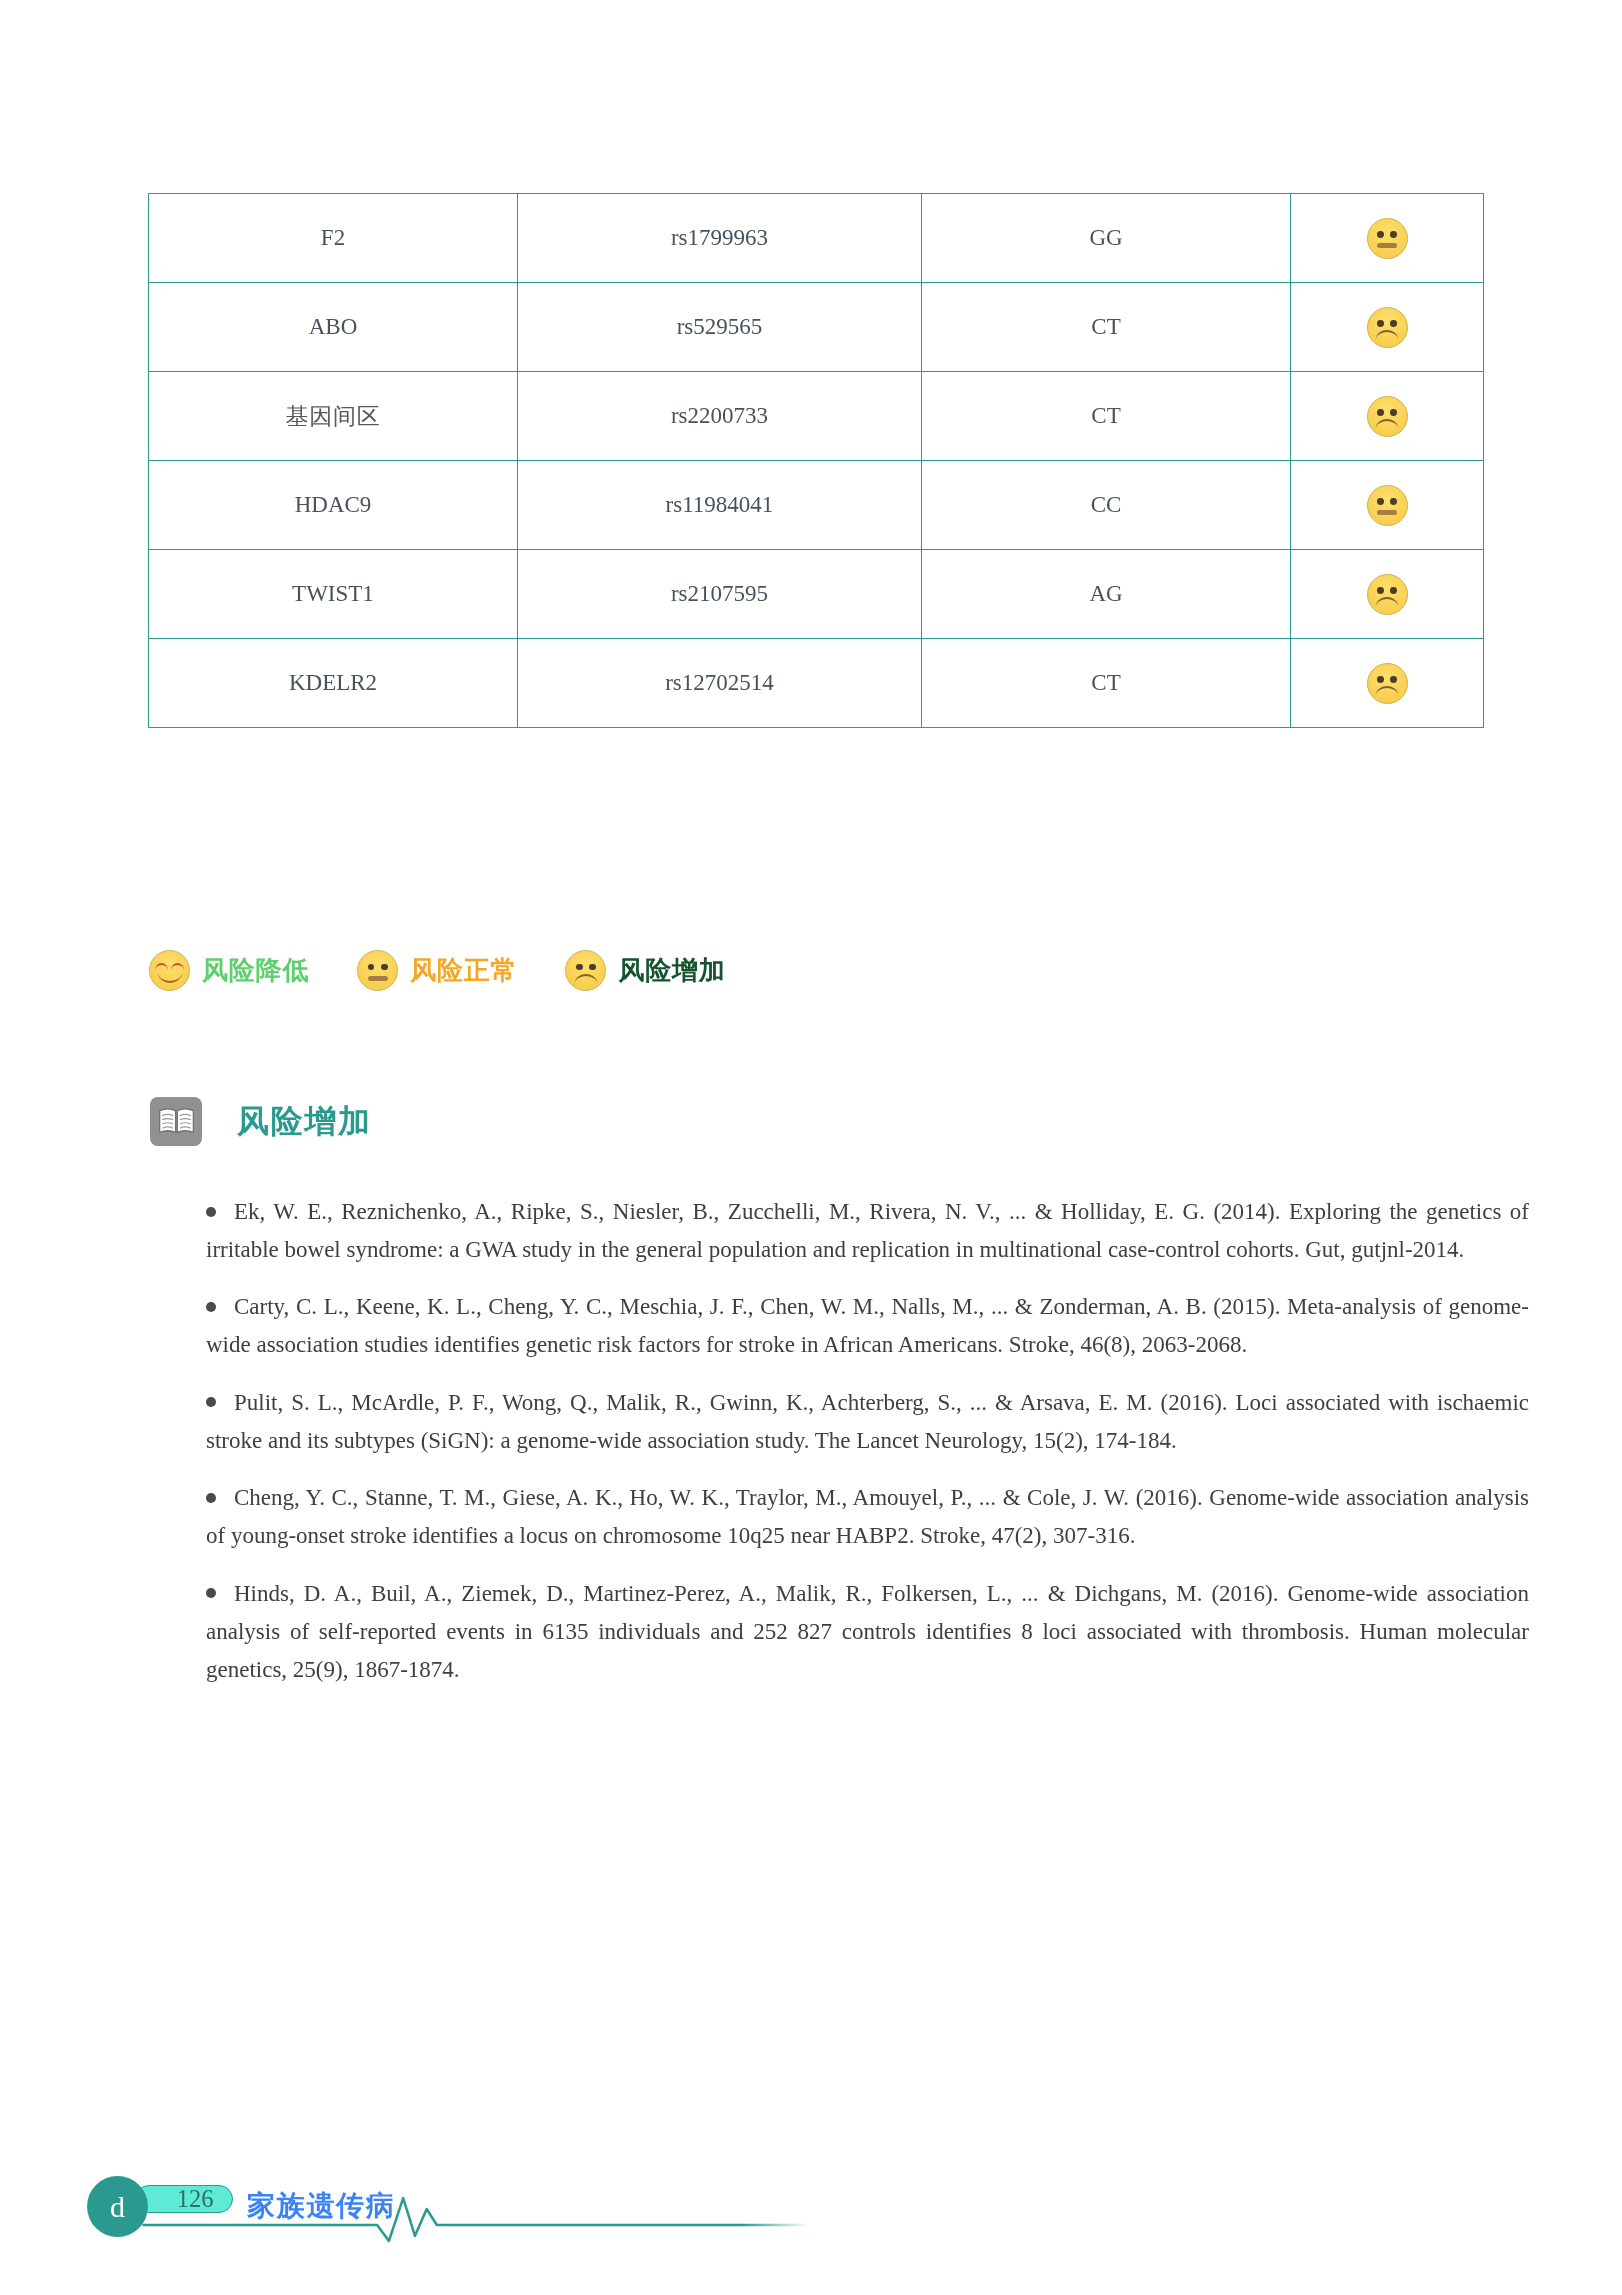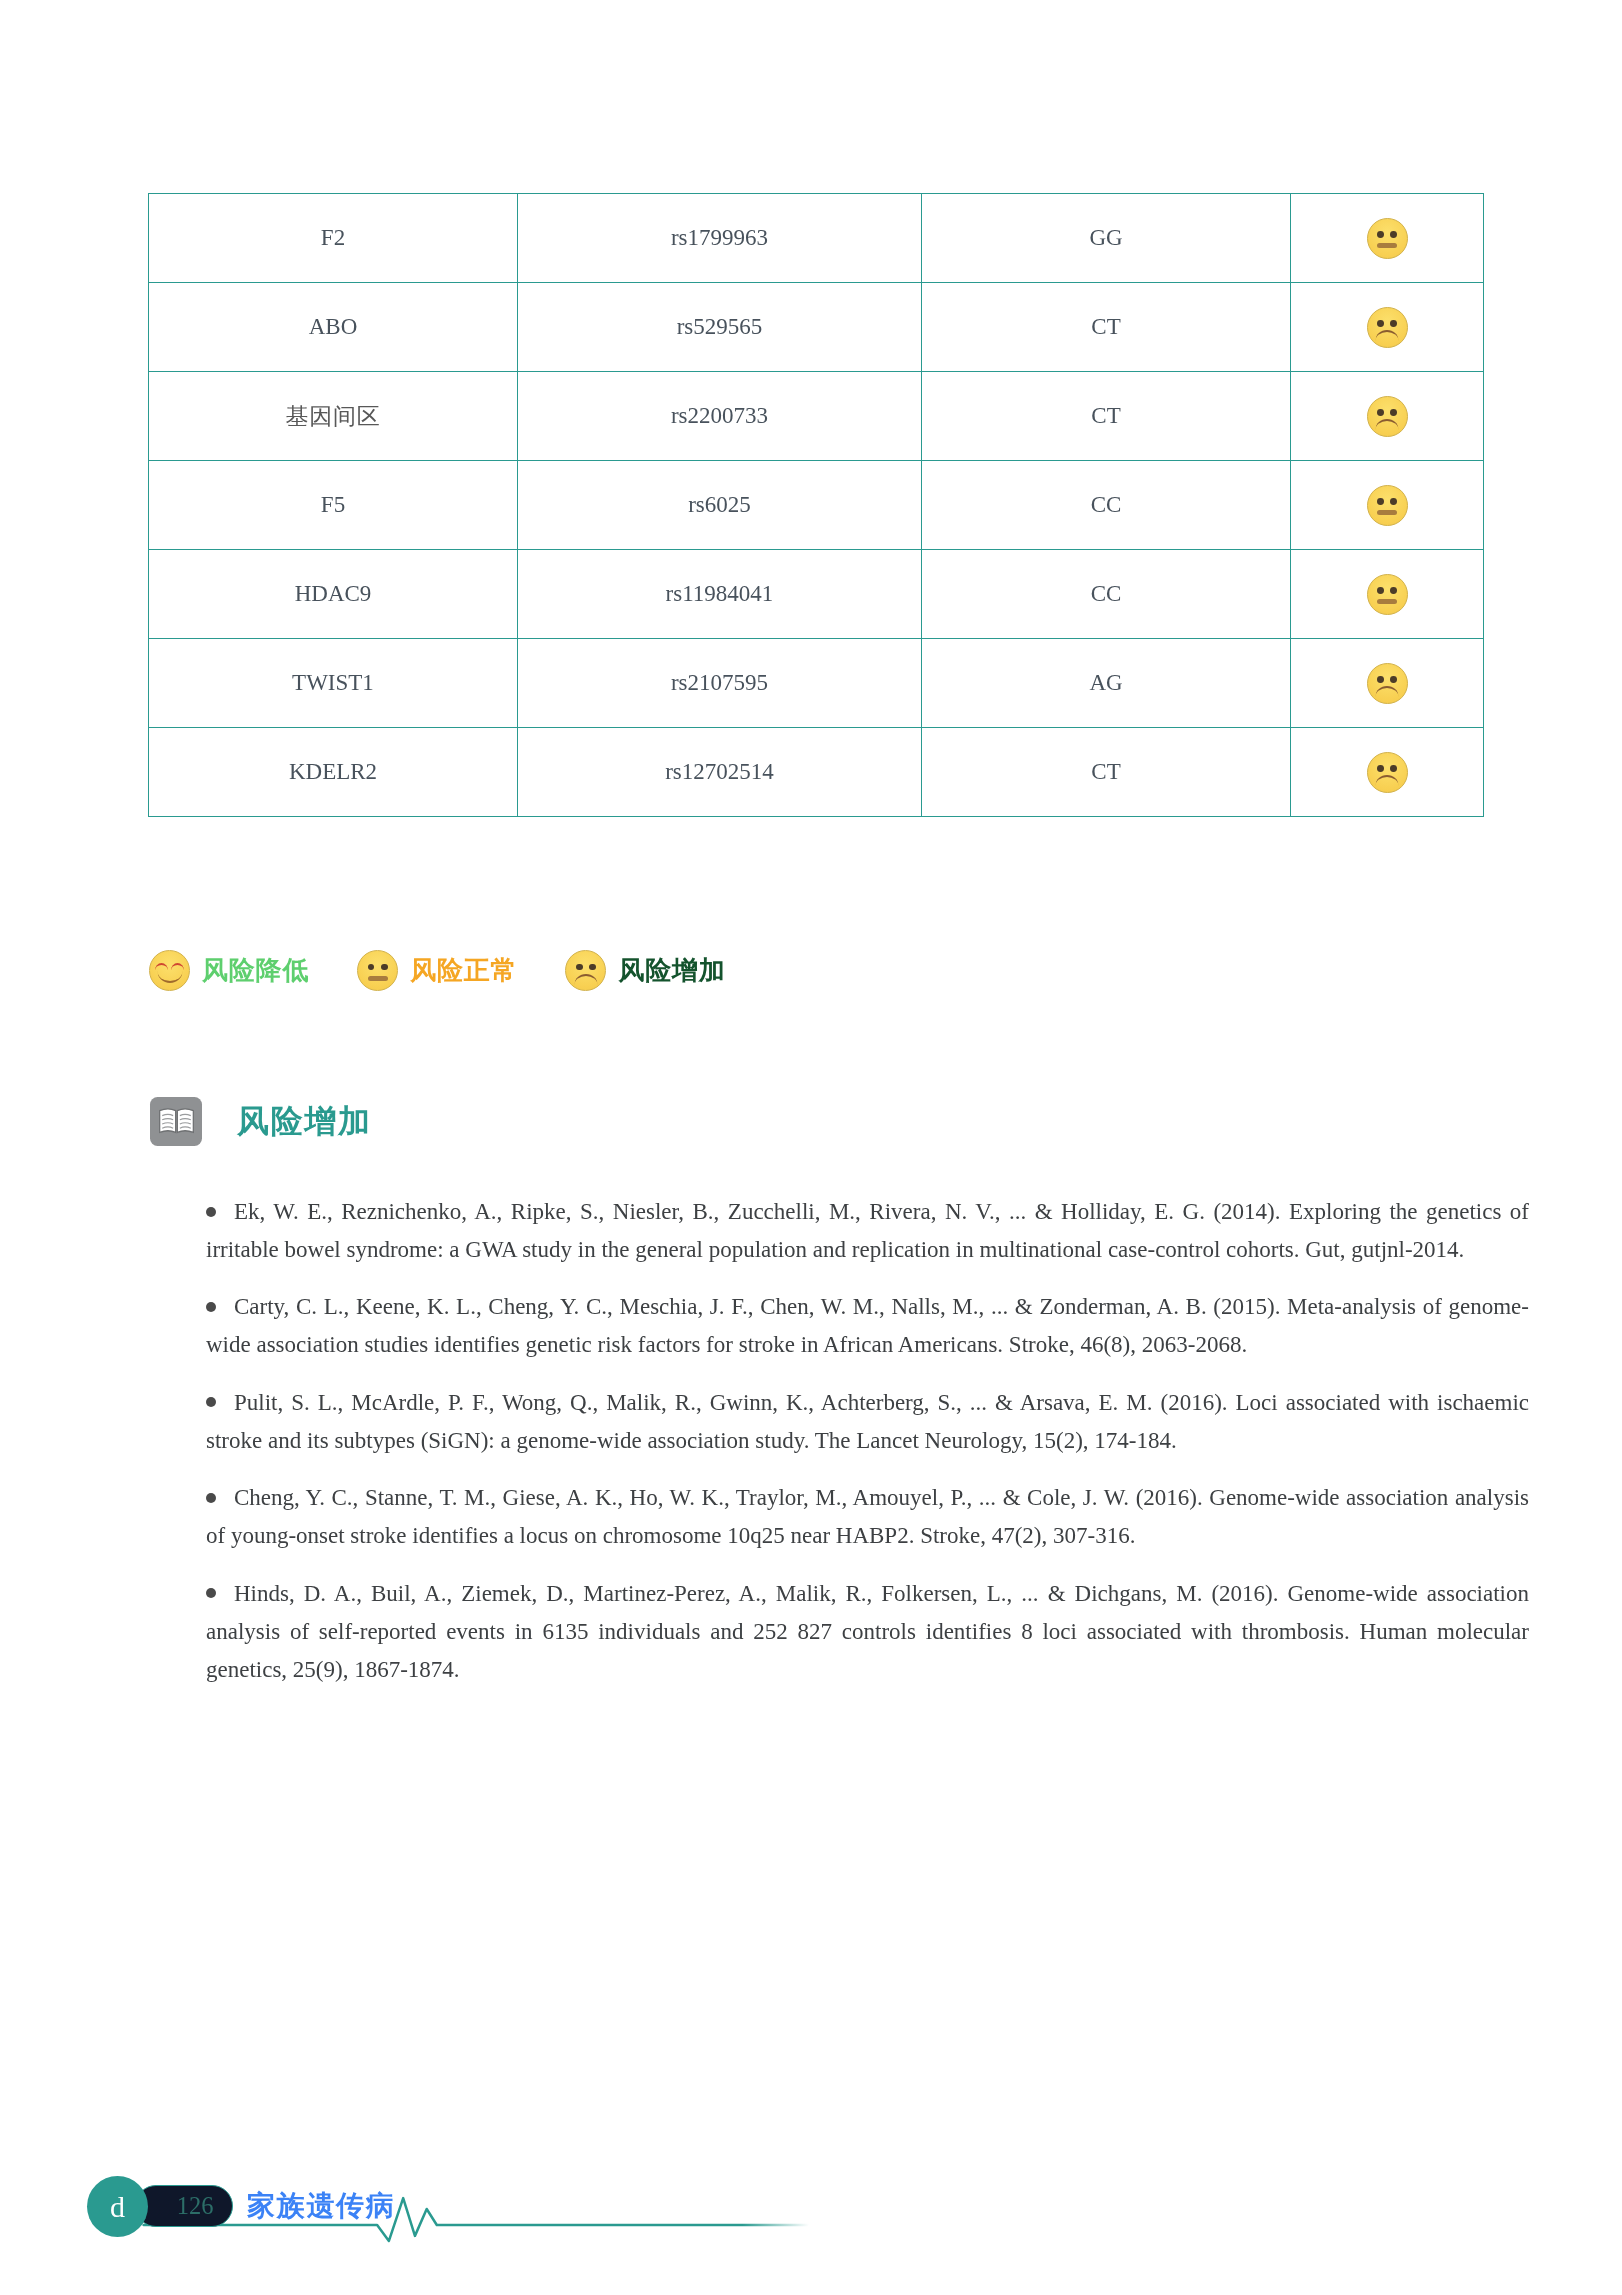--- a/index.html
+++ b/index.html
@@ -72,22 +72,22 @@
   .ref{margin-bottom:19.4px;}
   .ref::before{content:""; display:inline-block; width:10px; height:10px; border-radius:50%;
     background:#4a4a4a; margin-right:18px; margin-bottom:2.5px;}
 
   
   .footer-line-svg{position:absolute; left:0; top:2188px;}
   .corner-circle{position:absolute; left:87px; top:2176px; width:61px; height:61px;
     border-radius:50%; background:#2a9a90; z-index:3;
     display:flex; align-items:center; justify-content:center;
     font-family:"Liberation Serif","DejaVu Serif",serif; font-size:30px; color:#ffffff;}
-  .page-pill{position:absolute; left:135px; top:2185px; width:98px; height:42px;
-    border:1.7px solid #2a9a90; border-radius:21px; background:#0f172a; z-index:2;
+  .page-pill{position:absolute; left:135px; top:2185px; width:98px; height:28px;
+    border:1.7px solid #2a9a90; border-radius:21px; background:#5eead4; z-index:2;
     display:flex; align-items:center; justify-content:center;
     font-family:"Liberation Serif","DejaVu Serif",serif; font-size:24.5px; color:#2c6e68;
     padding-left:22px;}
   .footer-label{position:absolute; left:247px; top:2185px; height:42px; line-height:42px;
     font-size:28px; font-weight:bold; color:#3b82f6; letter-spacing:1.7px; z-index:2;}
 </style>
 </head>
 <body>
 
 <table class="gene-table">
@@ -127,33 +127,20 @@
     <tr>
       <td class="cn">基因间区</td>
       <td>rs2200733</td>
       <td>CT</td>
       <td>
         <div class="face" data-face="worse">
           <span class="eye dot l"></span>
             <span class="eye dot r"></span>
 
           <span class="mouth sad"></span>
-        </div>
-      </td>
-    </tr>
-    <tr>
-      <td>F5</td>
-      <td>rs6025</td>
-      <td>CC</td>
-      <td>
-        <div class="face" data-face="normal">
-          <span class="eye dot l"></span>
-            <span class="eye dot r"></span>
-
-          <span class="mouth neutral"></span>
         </div>
       </td>
     </tr>
     <tr>
       <td>HDAC9</td>
       <td>rs11984041</td>
       <td>CC</td>
       <td>
         <div class="face" data-face="normal">
           <span class="eye dot l"></span>

